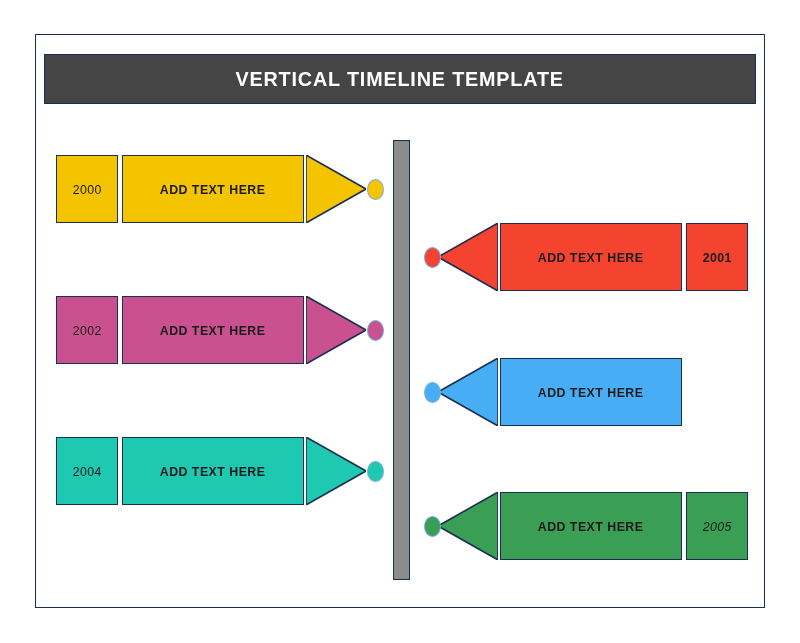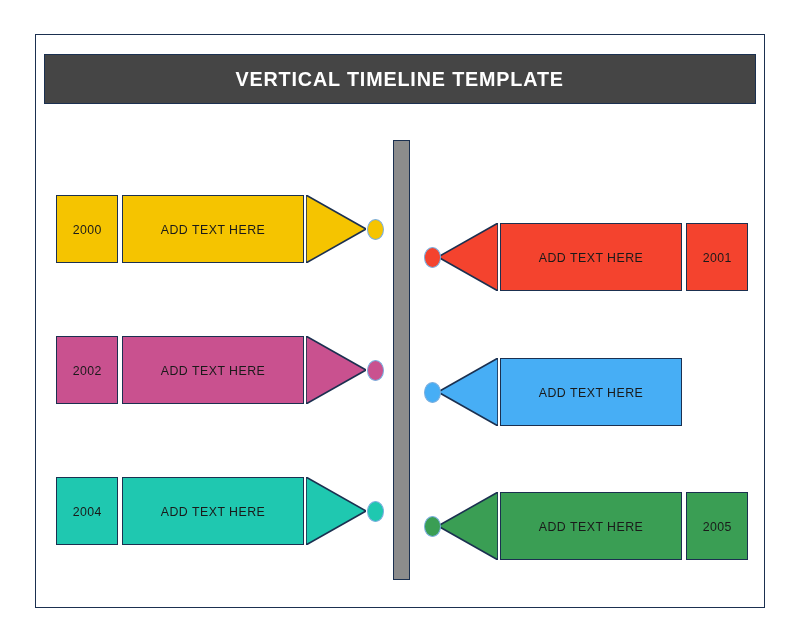--- a/index.html
+++ b/index.html
@@ -68,36 +68,36 @@
     background: #8c8c8c;
     border: 1.5px solid #1b3050;
     box-sizing: border-box;
   }
 
   
   .row {
     position: absolute;
     height: 68px;
   }
-  .row.left  { left: 56px;  width: 314px; margin-top: 40px; }
+  .row.left  { left: 56px;  width: 314px; }
   .row.right { left: 424px; width: 324px; }
 
   .box {
     position: absolute;
     top: 0;
     height: 68px;
     border: 1.3px solid #1b3050;
     box-sizing: border-box;
     display: flex;
     align-items: center;
     justify-content: center;
   }
 
   .year-box { width: 62px; }
-  .text-box { width: 182px; }
+  .text-box { width: 182px; font-weight: bold; }
 
   
   .row.left  .year-box { left: 0px; }
   .row.left  .text-box { left: 66px; }
   
   .row.right .text-box { left: 76px; width: 182px; }
   .row.right .year-box { left: 262px; }
 
   .arrow {
     position: absolute;
@@ -161,21 +161,21 @@
           <span class="cell-label">ADD TEXT HERE</span>
         </div>
         <div class="arrow">
           <svg width="60" height="68" viewBox="0 0 60 68">
             <polygon points="0,0 60,34 0,68" fill="#F5C400" stroke="#1b3050" stroke-width="1.6"></polygon>
           </svg>
         </div>
         <div class="dot" style="background: rgb(245, 196, 0);"></div>
       </div>
       <div class="row right" style="top: 223px;">
-        <div class="box year-box" style="background: rgb(244, 67, 46);">
+        <div class="box year-box" style="background: rgb(244, 67, 46); font-weight: bold;">
           <span class="year-label">2001</span>
         </div>
         <div class="box text-box" style="background: rgb(244, 67, 46);">
           <span class="cell-label">ADD TEXT HERE</span>
         </div>
         <div class="arrow">
           <svg width="60" height="68" viewBox="0 0 60 68">
             <polygon points="60,0 0,34 60,68" fill="#F4432E" stroke="#1b3050" stroke-width="1.6"></polygon>
           </svg>
         </div>
@@ -214,21 +214,21 @@
           <span class="cell-label">ADD TEXT HERE</span>
         </div>
         <div class="arrow">
           <svg width="60" height="68" viewBox="0 0 60 68">
             <polygon points="0,0 60,34 0,68" fill="#1FC8B0" stroke="#1b3050" stroke-width="1.6"></polygon>
           </svg>
         </div>
         <div class="dot" style="background: rgb(31, 200, 176);"></div>
       </div>
       <div class="row right" style="top: 492px;">
-        <div class="box year-box" style="background: rgb(58, 158, 84);">
+        <div class="box year-box" style="background: rgb(58, 158, 84); font-style: italic;">
           <span class="year-label">2005</span>
         </div>
         <div class="box text-box" style="background: rgb(58, 158, 84);">
           <span class="cell-label">ADD TEXT HERE</span>
         </div>
         <div class="arrow">
           <svg width="60" height="68" viewBox="0 0 60 68">
             <polygon points="60,0 0,34 60,68" fill="#3A9E54" stroke="#1b3050" stroke-width="1.6"></polygon>
           </svg>
         </div>

